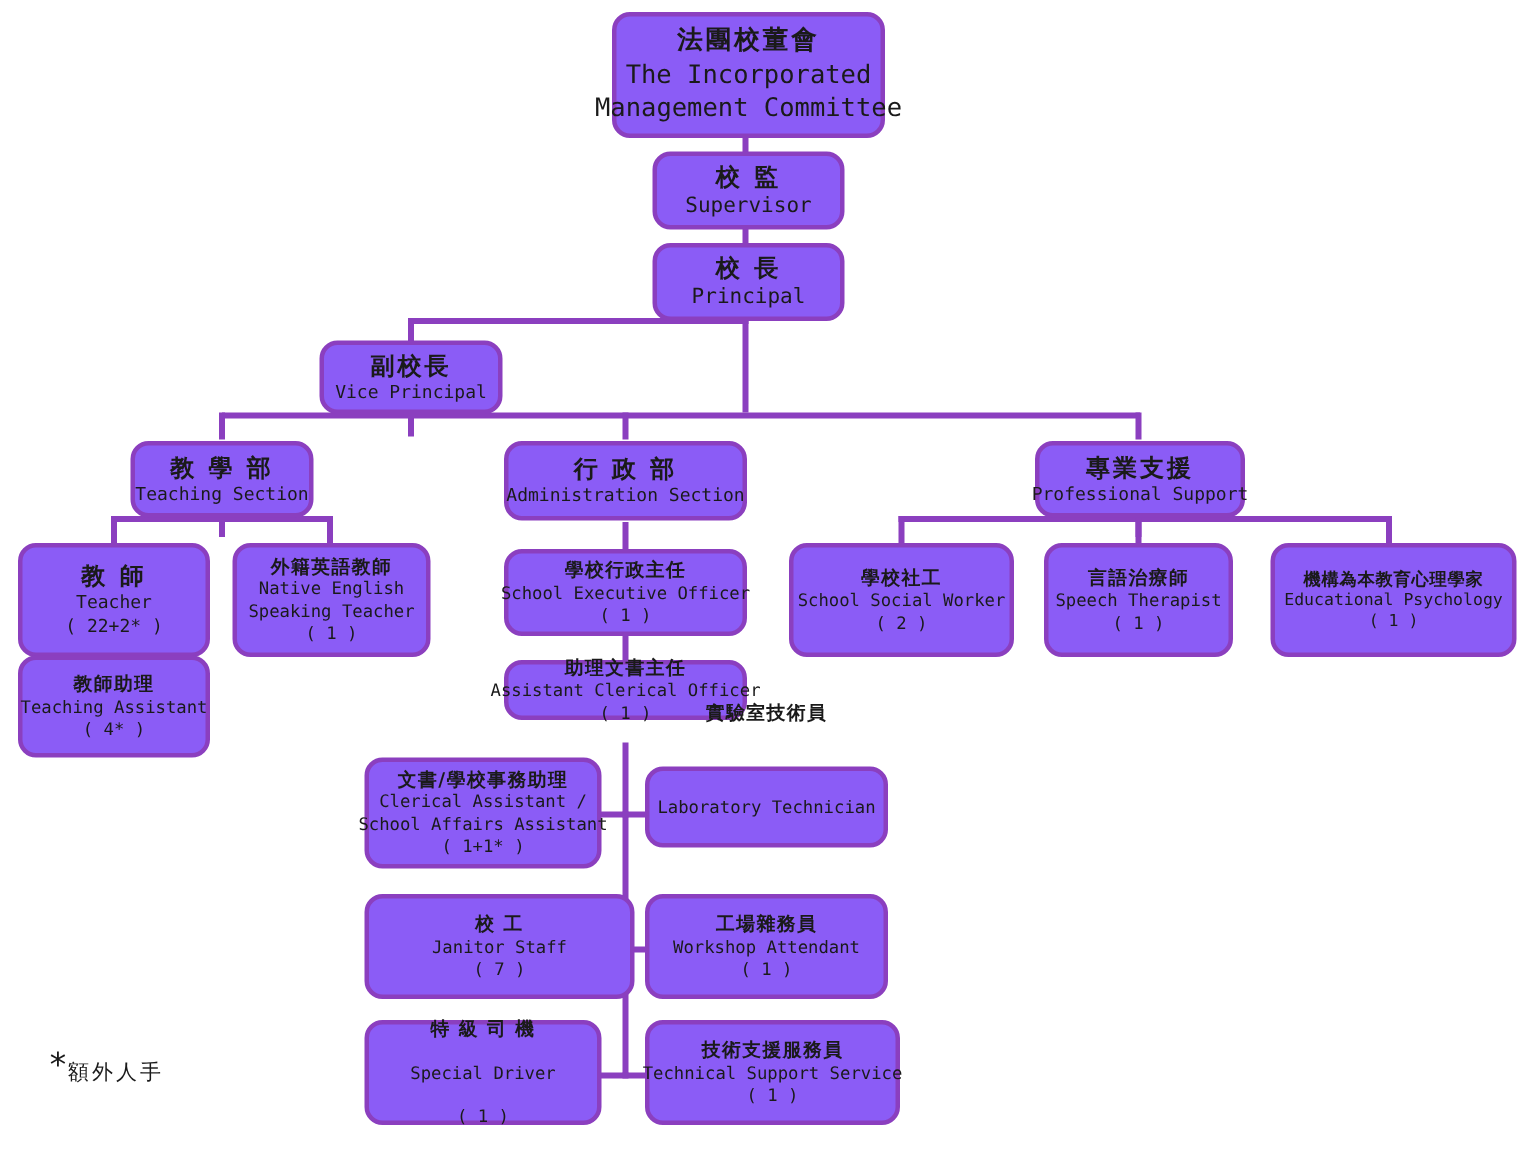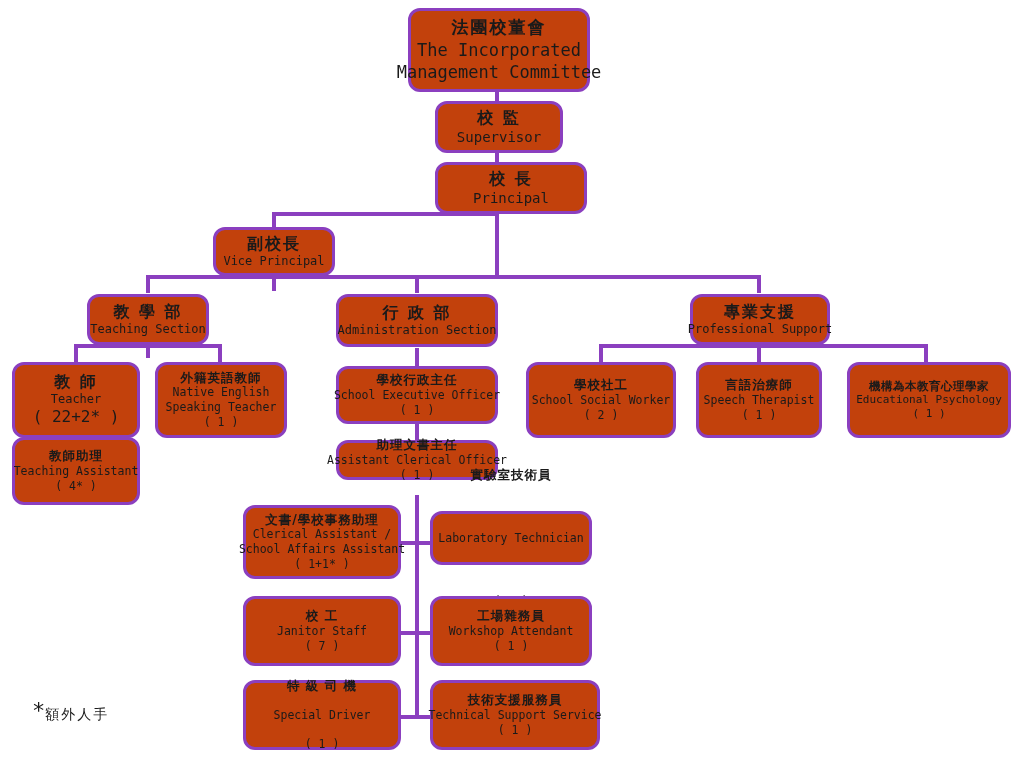--- a/index.html
+++ b/index.html
@@ -25,21 +25,21 @@
   .conn {
     position: absolute;
     background: #8B3FBF;
   }
 
   .node {
     position: absolute;
     box-sizing: border-box;
     border: 3px solid #8B3FBF;
     border-radius: 12px;
-    background: #c2410c;
+    background: #8b5cf6;
     display: flex;
     flex-direction: column;
     align-items: center;
     justify-content: center;
     text-align: center;
     color: #1a1a1a;
     z-index: 5;
     padding: 2px 4px;
   }
 
@@ -63,21 +63,21 @@
 
   
   .t-root .zh { font-size: 17px; }
   .t-root .en { font-size: 17px; }
 
   .t-big .zh { font-size: 16px; }
   .t-big .en { font-size: 14px; }
 
   .t-mid .zh { font-size: 16px; }
   .t-mid .en { font-size: 12px; }
-  .t-mid .cnt { font-size: 16px; }
+  .t-mid .cnt { font-size: 12px; }
 
   .t-sm .zh { font-size: 12.5px; letter-spacing: 1px; }
   .t-sm .en { font-size: 11.5px; }
   .t-sm .cnt { font-size: 11.5px; }
 
   .t-xs .zh { font-size: 11.5px; letter-spacing: 0.5px; }
   .t-xs .en { font-size: 11px; }
   .t-xs .cnt { font-size: 11px; }
 
   .footnote {
@@ -153,21 +153,21 @@
     <div class="zh">法團校董會</div>
     <div class="en">The Incorporated</div>
     <div class="en">Management Committee</div>
   </div>
 
   <div class="node t-big" style="left:435px; top:101px; width:128px; height:52px;">
     <div class="zh">校 監</div>
     <div class="en">Supervisor</div>
   </div>
 
-  <div class="node t-big" style="left:435px; top:162px; width:152px; height:52px;">
+  <div class="node t-big" style="left:435px; top:162px; width:128px; height:52px;">
     <div class="zh">校 長</div>
     <div class="en">Principal</div>
   </div>
 
   <div class="node t-mid" style="left:213px; top:227px; width:122px; height:49px;">
     <div class="zh">副校長</div>
     <div class="en">Vice Principal</div>
   </div>
 
   <div class="node t-mid" style="left:87px; top:294px; width:122px; height:51px;">
@@ -222,21 +222,21 @@
     <div class="en">School Affairs Assistant</div>
     <div class="cnt">( 1+1* )</div>
   </div>
 
   <div class="node t-sm" style="left:430px; top:511px; width:162px; height:54px;gap:48px;">
     <div class="zh">實驗室技術員</div>
     <div class="en">Laboratory Technician</div>
     <div class="cnt">( 1 )</div>
   </div>
 
-  <div class="node t-sm" style="left:243px; top:596px; width:158px; height:70px;">
+  <div class="node t-sm" style="left:243px; top:596px; width:180px; height:70px;">
     <div class="zh">校 工</div>
     <div class="en">Janitor Staff</div>
     <div class="cnt">( 7 )</div>
   </div>
 
   <div class="node t-sm" style="left:430px; top:596px; width:162px; height:70px;">
     <div class="zh">工場雜務員</div>
     <div class="en">Workshop Attendant</div>
     <div class="cnt">( 1 )</div>
   </div>

